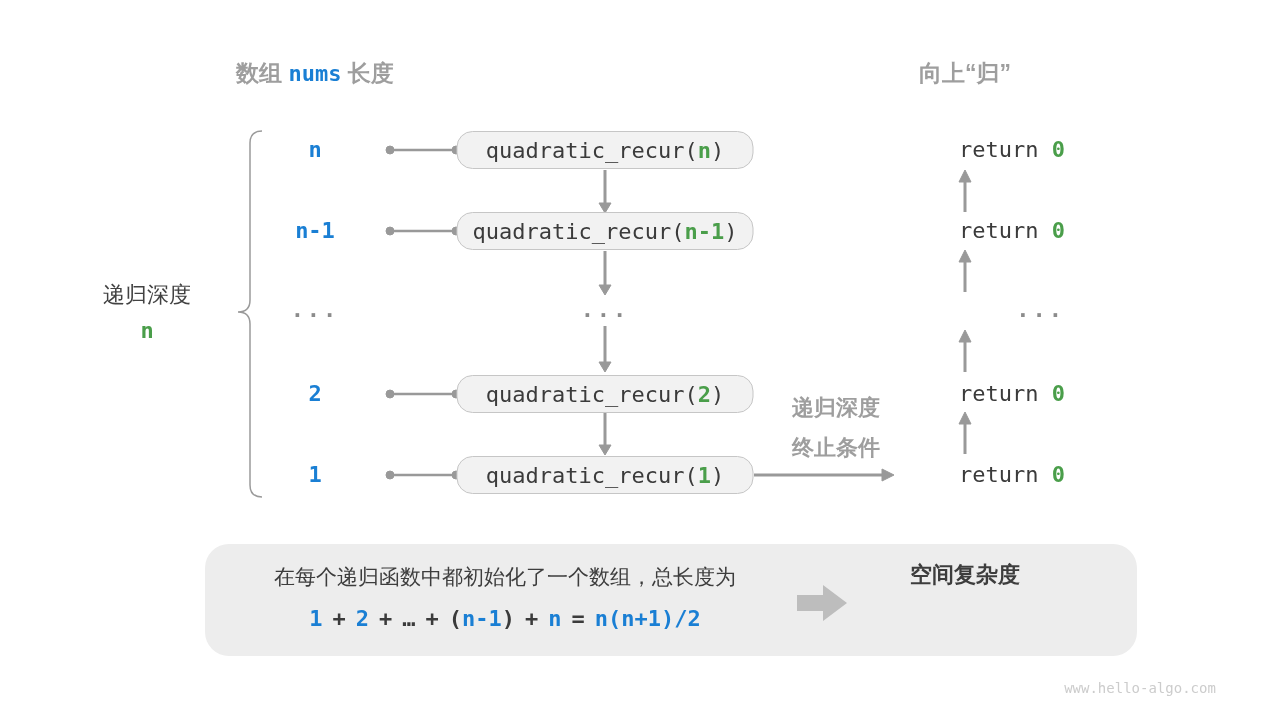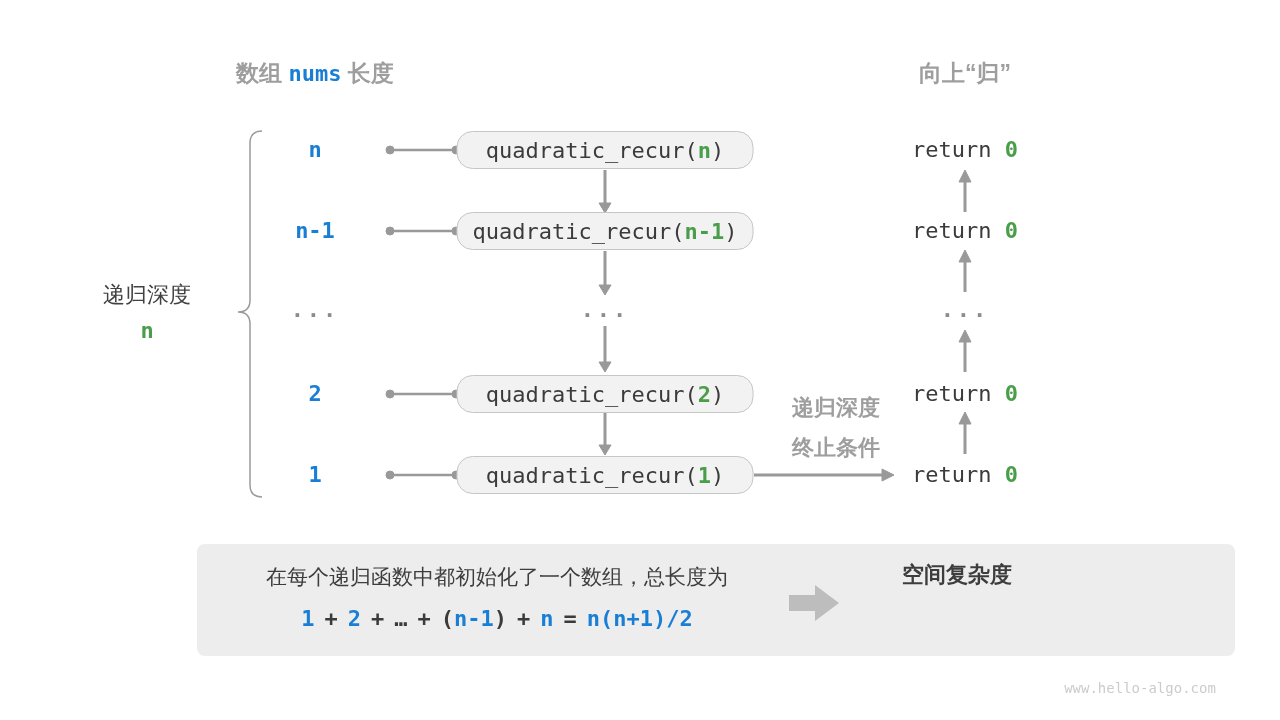--- a/index.html
+++ b/index.html
@@ -13,42 +13,42 @@
   .b{font-weight:bold;}
   .blue{color:var(--blue,#1a7fd4);}
   .green{color:var(--green,#4a9e4a);}
   .orange{color:var(--orange,#f4511e);}
   .dark{color:var(--dark-text,#3b3b3b);}
 
   .hdr{top:58px;line-height:30px;font-size:23px;font-weight:bold;color:var(--gray-text,#9e9e9e);}
   .hdr .code{font-family:"DejaVu Sans Mono",monospace;font-size:22px;}
 
   .numcol{left:215px;width:200px;line-height:30px;font-size:22px;}
-  .retcol{left:865px;width:200px;line-height:30px;font-size:22px;}
+  .retcol{left:865px;width:200px;line-height:30px;font-size:22px;text-align:right;}
   .midcol{left:505px;width:200px;line-height:30px;}
 
   .ellip{font-family:"DejaVu Sans Mono",monospace;font-weight:bold;font-size:22px;
          letter-spacing:3px;color:#8c8c8c;}
 
   .callbox{
     left:605px;width:295px;height:36px;transform:translate(-50%,-50%);
     background:var(--box-bg,#f2f2f2);border:1.5px solid var(--box-border,#c6c6c6);
     border-radius:16px;display:flex;align-items:center;justify-content:center;
     font-family:"DejaVu Sans Mono",monospace;font-size:22px;white-space:pre;
   }
   .retline{font-family:"DejaVu Sans Mono",monospace;white-space:pre;}
 
   .depth1{left:47px;top:280px;width:200px;line-height:30px;font-size:22px;font-weight:500;color:#424242;}
   .depth2{left:47px;top:316px;width:200px;line-height:30px;font-size:22px;}
 
   .basecase{left:746px;top:388px;width:180px;line-height:40px;font-size:22px;
             font-weight:bold;color:var(--gray-text,#9e9e9e);}
 
   .panel{
-    left:197px;top:544px;width:1038px;height:112px;border-radius:8px;
+    left:205px;top:544px;width:932px;height:112px;border-radius:24px;
     background:var(--panel-bg,#ededed);
   }
   .panel .line1{left:0;top:18px;width:600px;line-height:30px;font-size:21px;font-weight:500;color:#3d3d3d;}
   .panel .formula{left:0;top:60px;width:600px;line-height:30px;font-size:22px;font-weight:bold;
                   font-family:"DejaVu Sans Mono",monospace;}
   .formula span{margin:0 5px;}
   .formula span.ml{margin:0 0 0 5px;}
   .formula span.mr{margin:0 5px 0 0;}
   .formula span.m0{margin:0;}
   .panel .rtitle{left:655px;top:16px;width:210px;line-height:30px;font-size:22px;font-weight:bold;color:#3d3d3d;}

